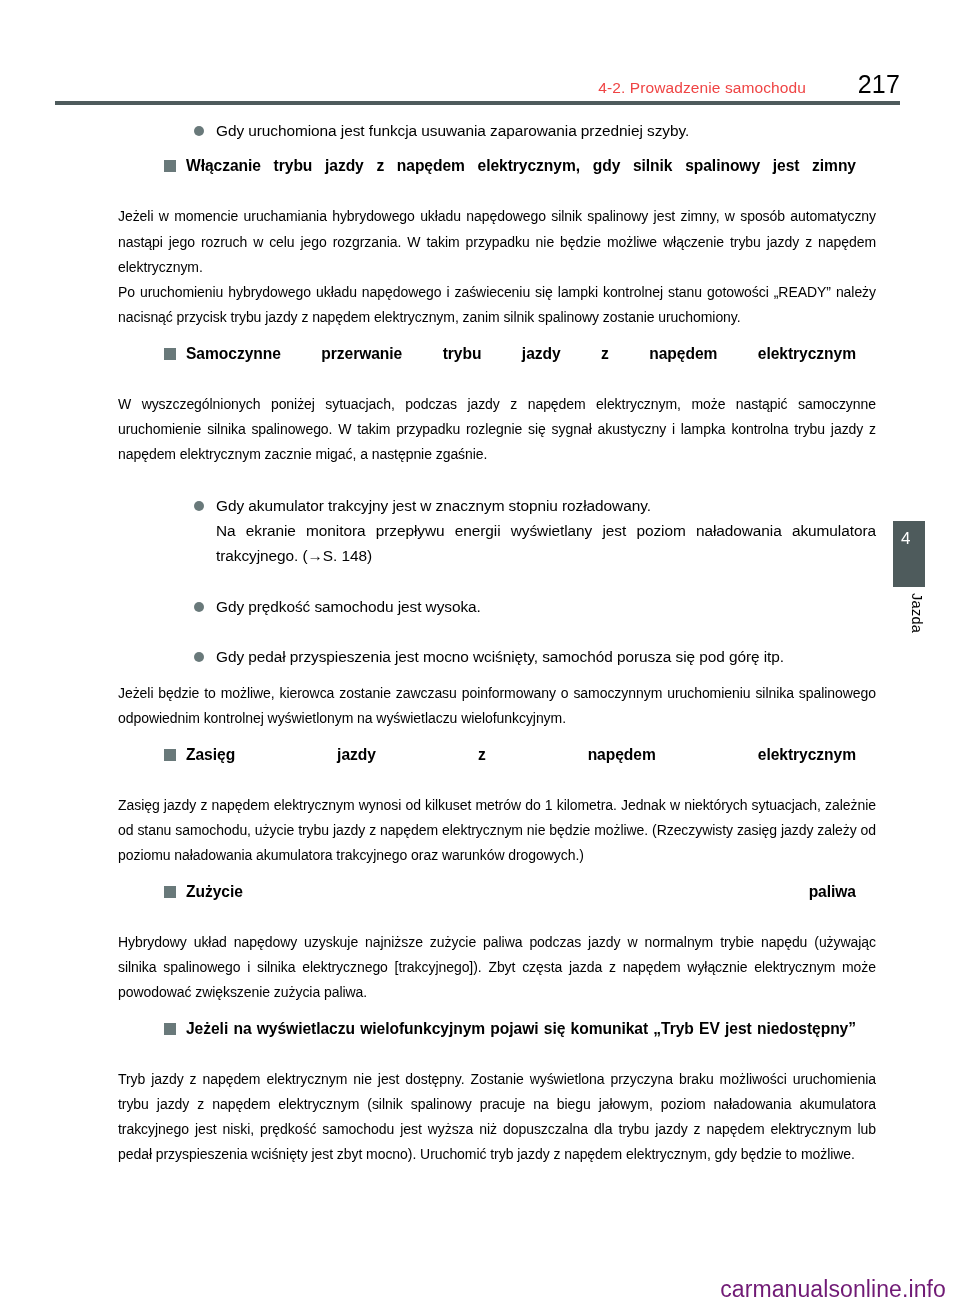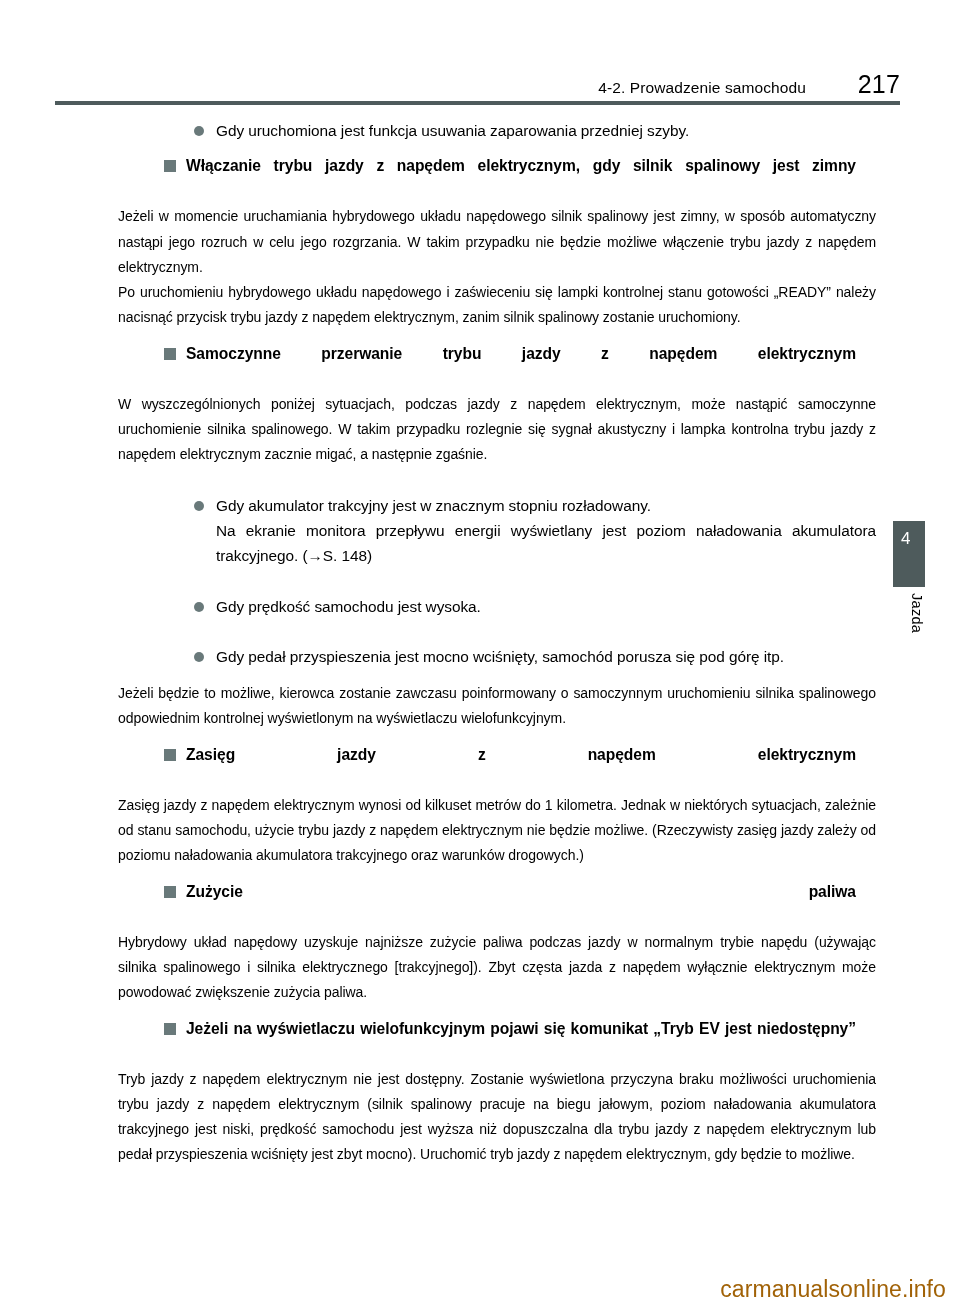--- a/index.html
+++ b/index.html
@@ -29,21 +29,21 @@
     left: 55px;
     top: 70px;
     width: 845px;
     display: flex;
     align-items: baseline;
     justify-content: flex-end;
   }
   .header-section {
     font-size: 15.5px;
     letter-spacing: 0.1px;
-    color: #000000;
+    color: #ef4444;
     margin-right: 40px;
   }
   .header-pageno {
     font-size: 25px;
     font-weight: normal;
     letter-spacing: 0.2px;
     min-width: 54px;
     text-align: right;
   }
   .header-rule {
@@ -166,21 +166,21 @@
     text-orientation: mixed;
     letter-spacing: 0.3px;
   }
 
   
   .watermark {
     position: absolute;
     right: 14px;
     bottom: 10px;
     font-size: 23px;
-    color: #a16207;
+    color: #701a75;
     letter-spacing: 0.1px;
   }
 </style>
 </head>
 <body>
 
 <div class="page-header">
   <div class="header-inner">
     <span class="header-section">4-2. Prowadzenie samochodu</span>
     <span class="header-pageno">217</span>

